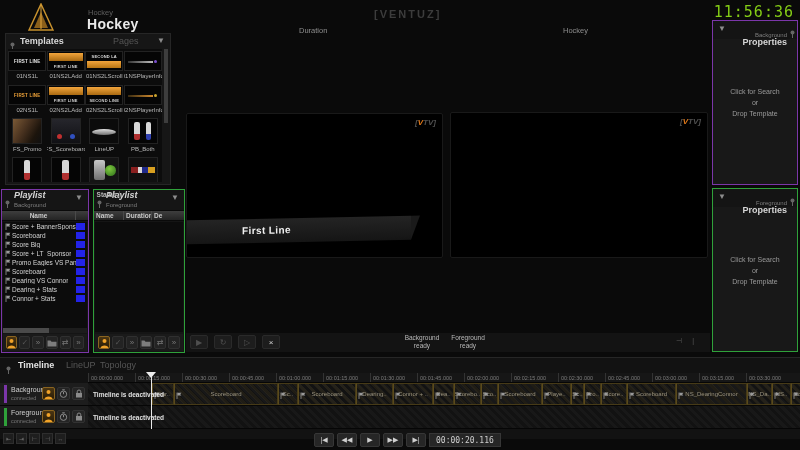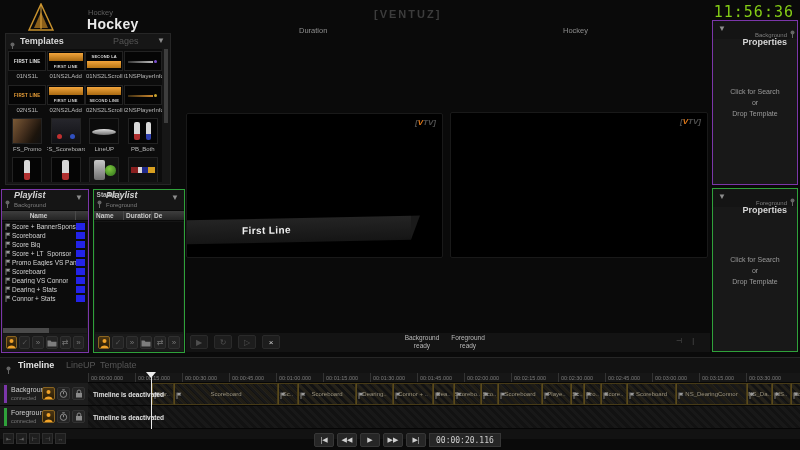--- a/index.html
+++ b/index.html
@@ -517,21 +517,21 @@
   </aside>
 
   <section class="tl-panel">
     <div class="tl-tabs">
       <span class="pin"><svg width="5" height="9">
             <circle cx="2.5" cy="2.5" r="2" fill="#666"></circle>
             <rect x="2" y="4" width="1" height="4" fill="#666"></rect>
           </svg></span>
       <span class="tab-timeline">Timeline</span>
       <span class="tab-assets">LineUP</span>
-      <span class="tab-topology">Template</span>
+      <span class="tab-topology">Topology</span>
     </div>
     <div class="ruler" id="ruler">
         <span class="ruler-cell">00:00:00.000</span>
         <span class="ruler-cell">00:00:15.000</span>
         <span class="ruler-cell">00:00:30.000</span>
         <span class="ruler-cell">00:00:45.000</span>
         <span class="ruler-cell">00:01:00.000</span>
         <span class="ruler-cell">00:01:15.000</span>
         <span class="ruler-cell">00:01:30.000</span>
         <span class="ruler-cell">00:01:45.000</span>

